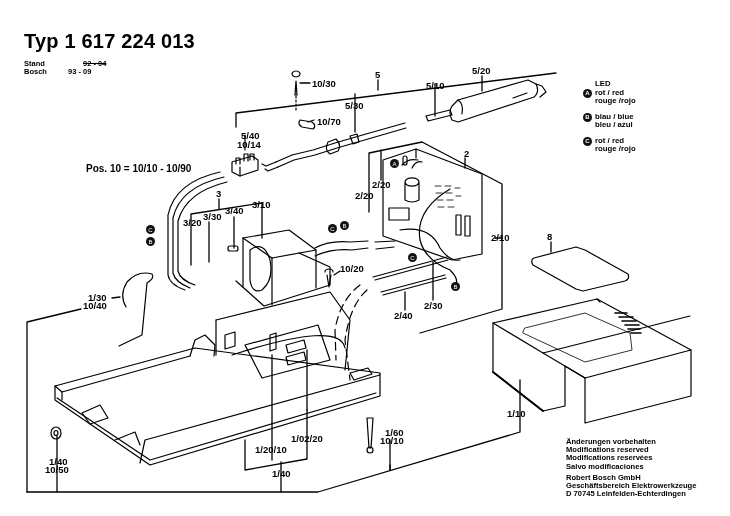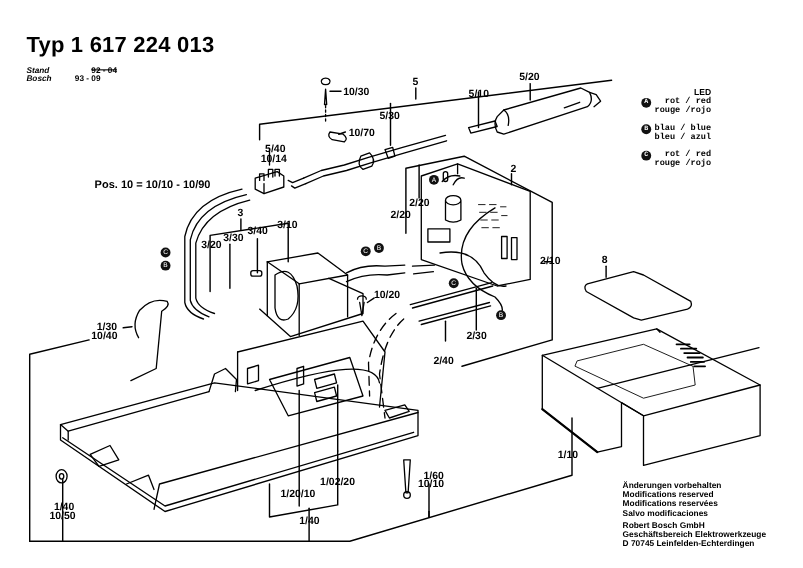--- a/index.html
+++ b/index.html
@@ -1,27 +1,27 @@
 <!DOCTYPE html>
 <html><head>
 <meta charset="utf-8">
 <style>
   html, body { margin:0; padding:0; background:#ffffff; }
   body { width:730px; height:516px; position:relative; overflow:hidden; font-family:"Liberation Sans", sans-serif; color:#000; }
   #diagram { position:absolute; left:0; top:0; width:730px; height:516px; }
   .title { position:absolute; left:24px; top:30px; font-weight:bold; font-size:20px; letter-spacing:0.2px; }
   .stand { position:absolute; left:24px; top:60px; font-size:7.5px; font-weight:bold; line-height:8px; }
   .stand .row { display:flex; }
-  .stand .lbl { width:44px;font-style:italic; }
+  .stand .lbl { width:44px; }
   .stand .strike { text-decoration:line-through;margin-left:15px; }
   .lbl-part { position:absolute; font-size:9.5px; font-weight:bold; white-space:nowrap; line-height:10px; }
   .pos-note { position:absolute; left:86px; top:163px; font-size:10px; font-weight:bold; }
-  .legend { position:absolute; left:583px; top:80px; font-size:7.8px; font-weight:bold; line-height:8.5px;text-align:right; }
+  .legend { position:absolute; left:583px; top:80px; font-size:7.8px; font-weight:bold; line-height:8.5px; }
   .legend .head { margin-left:12px; }
-  .legend .item { display:flex; margin-bottom:7px; align-items:flex-start;font-family:Liberation Mono, monospace; }
+  .legend .item { display:flex; margin-bottom:7px; align-items:flex-start; }
   .legend .badge, .badge { display:inline-flex; width:9px; height:9px; border-radius:50%; background:#111; color:#fff; font-size:6px; align-items:center; justify-content:center; margin-right:3px; flex:none; }
   .badge-abs { position:absolute; }
   .footer { position:absolute; left:566px; top:438px; font-size:7.6px; font-weight:bold; line-height:8.2px; }
   .footer .gap { height:3px; }
 </style>
 </head>
 <body>
 
 <svg id="diagram" viewBox="0 0 730 516" xmlns="http://www.w3.org/2000/svg" fill="none" stroke="#000" stroke-width="1.2" stroke-linejoin="round" stroke-linecap="round">
 
@@ -208,21 +208,21 @@
 <div class="lbl-part" style="left:426px;top:81px">5/10</div>
 <div class="lbl-part" style="left:472px;top:66px">5/20</div>
 <div class="lbl-part" style="left:317px;top:117px">10/70</div>
 <div class="lbl-part" style="left:241px;top:131px">5/40</div>
 <div class="lbl-part" style="left:237px;top:140px">10/14</div>
 <div class="lbl-part" style="left:464px;top:149px">2</div>
 <div class="lbl-part" style="left:372px;top:180px">2/20</div>
 <div class="lbl-part" style="left:355px;top:191px">2/20</div>
 <div class="lbl-part" style="left:491px;top:233px">2/10</div>
 <div class="lbl-part" style="left:424px;top:301px">2/30</div>
-<div class="lbl-part" style="left:394px;top:324px">2/40</div>
+<div class="lbl-part" style="left:394px;top:311px">2/40</div>
 <div class="lbl-part" style="left:216px;top:189px">3</div>
 <div class="lbl-part" style="left:183px;top:218px">3/20</div>
 <div class="lbl-part" style="left:203px;top:212px">3/30</div>
 <div class="lbl-part" style="left:225px;top:206px">3/40</div>
 <div class="lbl-part" style="left:252px;top:200px">3/10</div>
 <div class="lbl-part" style="left:340px;top:264px">10/20</div>
 <div class="lbl-part" style="left:547px;top:232px">8</div>
 <div class="lbl-part" style="left:88px;top:293px">1/30</div>
 <div class="lbl-part" style="left:83px;top:301px">10/40</div>
 <div class="lbl-part" style="left:507px;top:409px">1/10</div>

